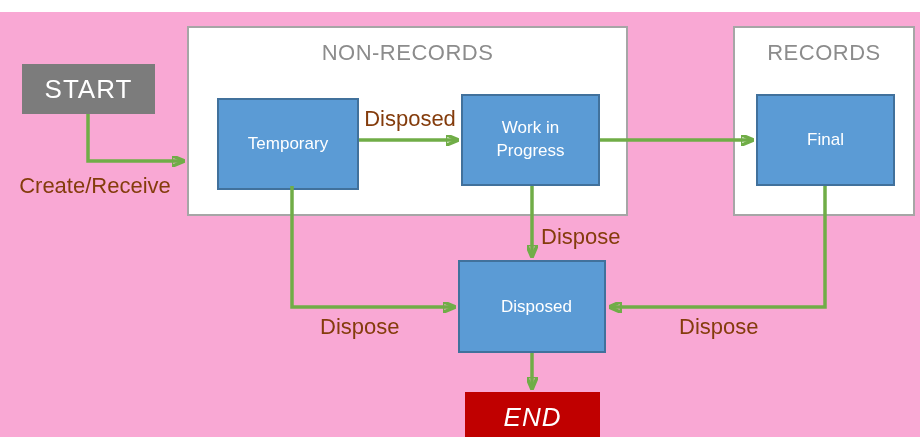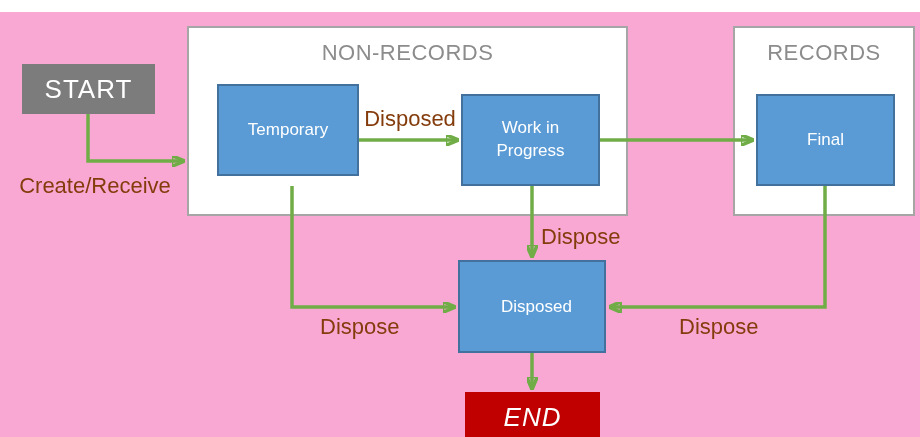--- a/index.html
+++ b/index.html
@@ -51,21 +51,21 @@
     background: #5b9bd5;
     border: 2px solid #41719c;
     font-size: 17px;
   }
   .terminator {
     font-size: 26px;
     letter-spacing: 1px;
   }
   #start    { left: 22px;  top: 52px;  width: 133px; height: 50px; background: #7c7c7c; }
   #end      { left: 465px; top: 380px; width: 135px; height: 51px; background: #c00000; font-style: italic; }
-  #temporary{ left: 217px; top: 72px;  width: 142px; height: 92px; }
+  #temporary{ left: 217px; top: 86px;  width: 142px; height: 92px; }
   #wip      { left: 461px; top: 82px;  width: 139px; height: 92px; line-height: 1.35; }
   #wip .label { display: inline-block; max-width: 76px; }
   #final    { left: 756px; top: 82px;  width: 139px; height: 92px; }
   #disposed { left: 458px; top: 248px; width: 148px; height: 93px; padding-left: 9px; }
 
   
   svg.arrows {
     position: absolute;
     left: 0; top: 0;
     width: 920px; height: 437px;

